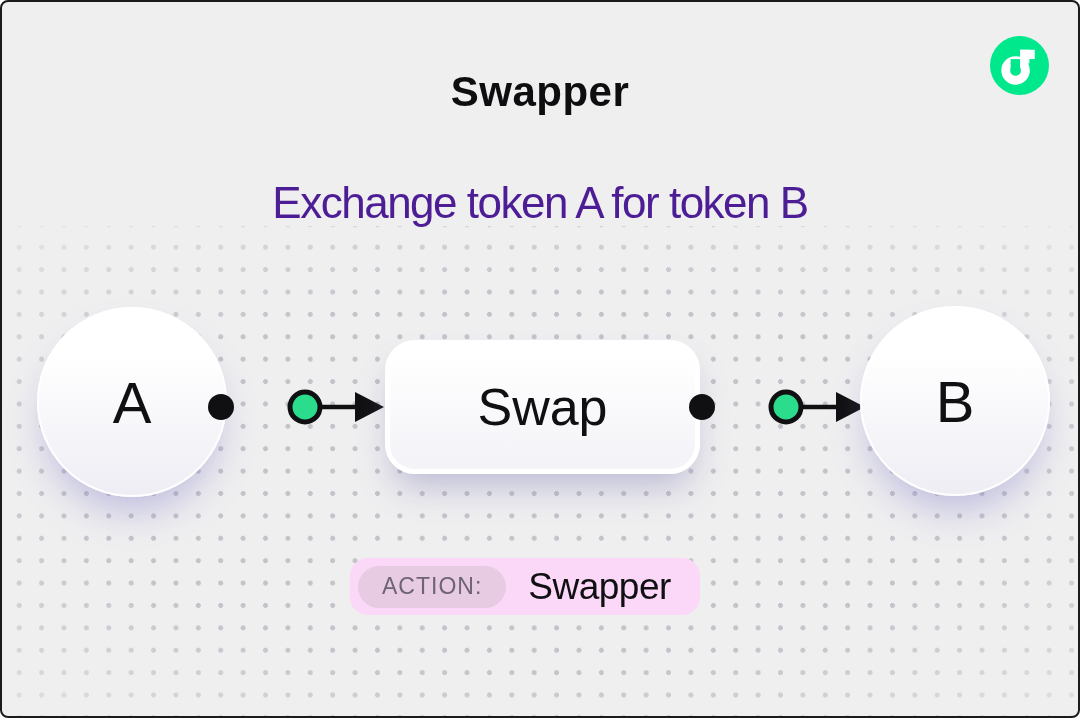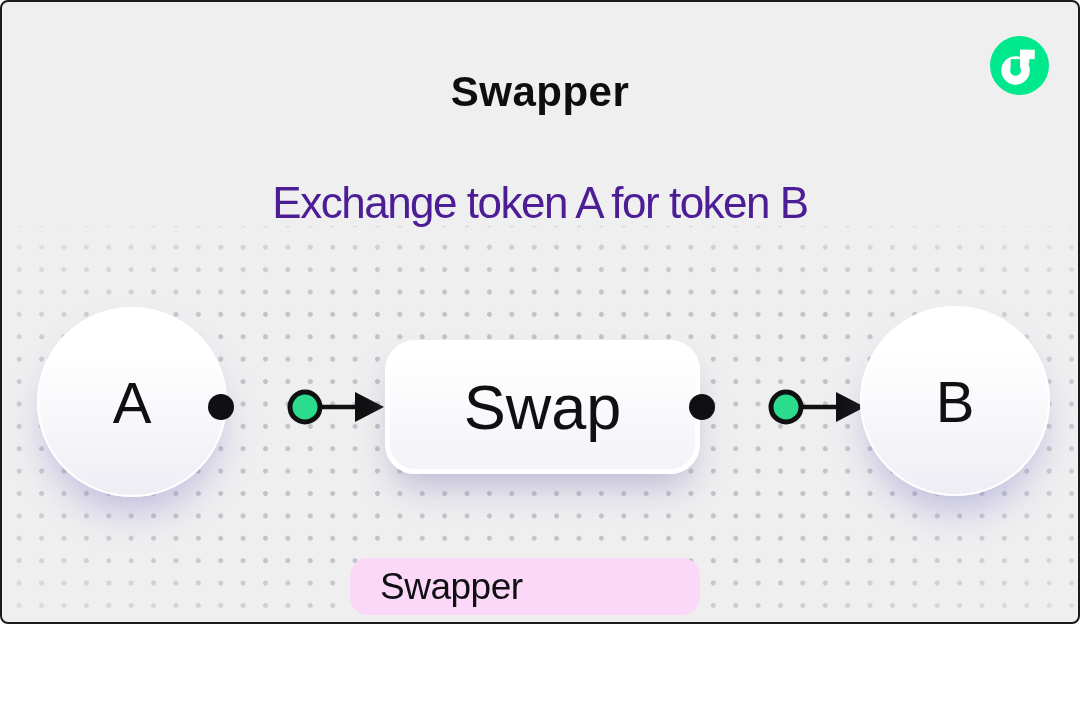--- a/index.html
+++ b/index.html
@@ -6,21 +6,21 @@
     margin: 0;
     padding: 0;
     width: 1080px;
     height: 718px;
     font-family: "Liberation Sans", sans-serif;
     background: #ffffff;
   }
   .frame {
     position: relative;
     width: 1080px;
-    height: 624px;
+    height: 718px;
     box-sizing: border-box;
     background: #efeff0;
     border: 2px solid #1b1b1e;
     border-radius: 8px;
     overflow: hidden;
   }
   
   .dots {
     position: absolute;
     left: 0; right: 0;
@@ -76,21 +76,21 @@
     left: 383px; top: 338px;
     width: 315px; height: 134px;
     box-sizing: border-box;
     border: 5px solid #ffffff;
     border-radius: 30px;
     background: linear-gradient(180deg, #ffffff 10%, #f3f3f8 100%);
     box-shadow: 0 20px 34px -8px rgba(118,115,175,0.42);
     display: flex;
     align-items: center;
     justify-content: center;
-    font-size: 63px;
+    font-size: 52px;
     color: #101013;
   }
   .connector {
     position: absolute;
     top: 381px;
     width: 185px; height: 48px;
   }
   .connector-1 { left: 203px; }
   .connector-2 { left: 684px; }
   .badge {
@@ -170,16 +170,17 @@
     <circle cx="16" cy="24" r="13" fill="#101012"></circle>
     <circle cx="100" cy="24" r="15" fill="#2bdc8c" stroke="#101012" stroke-width="5"></circle>
     <polygon points="150,9 179,24 150,39" fill="#101012"></polygon>
   </svg>
 
   <div class="node node-b">
     <span>B</span>
   </div>
 
   <div class="badge">
+    <span class="badge-label">ACTION:</span>
     <span class="badge-value">Swapper</span>
   </div>
 
 </div>
 
 </body></html>

